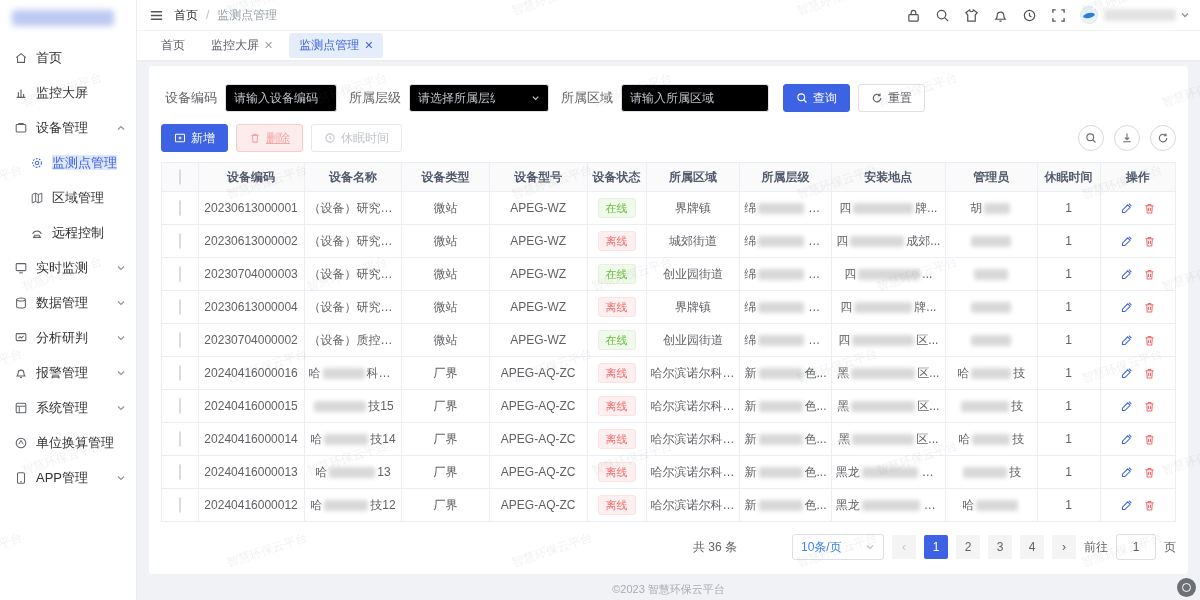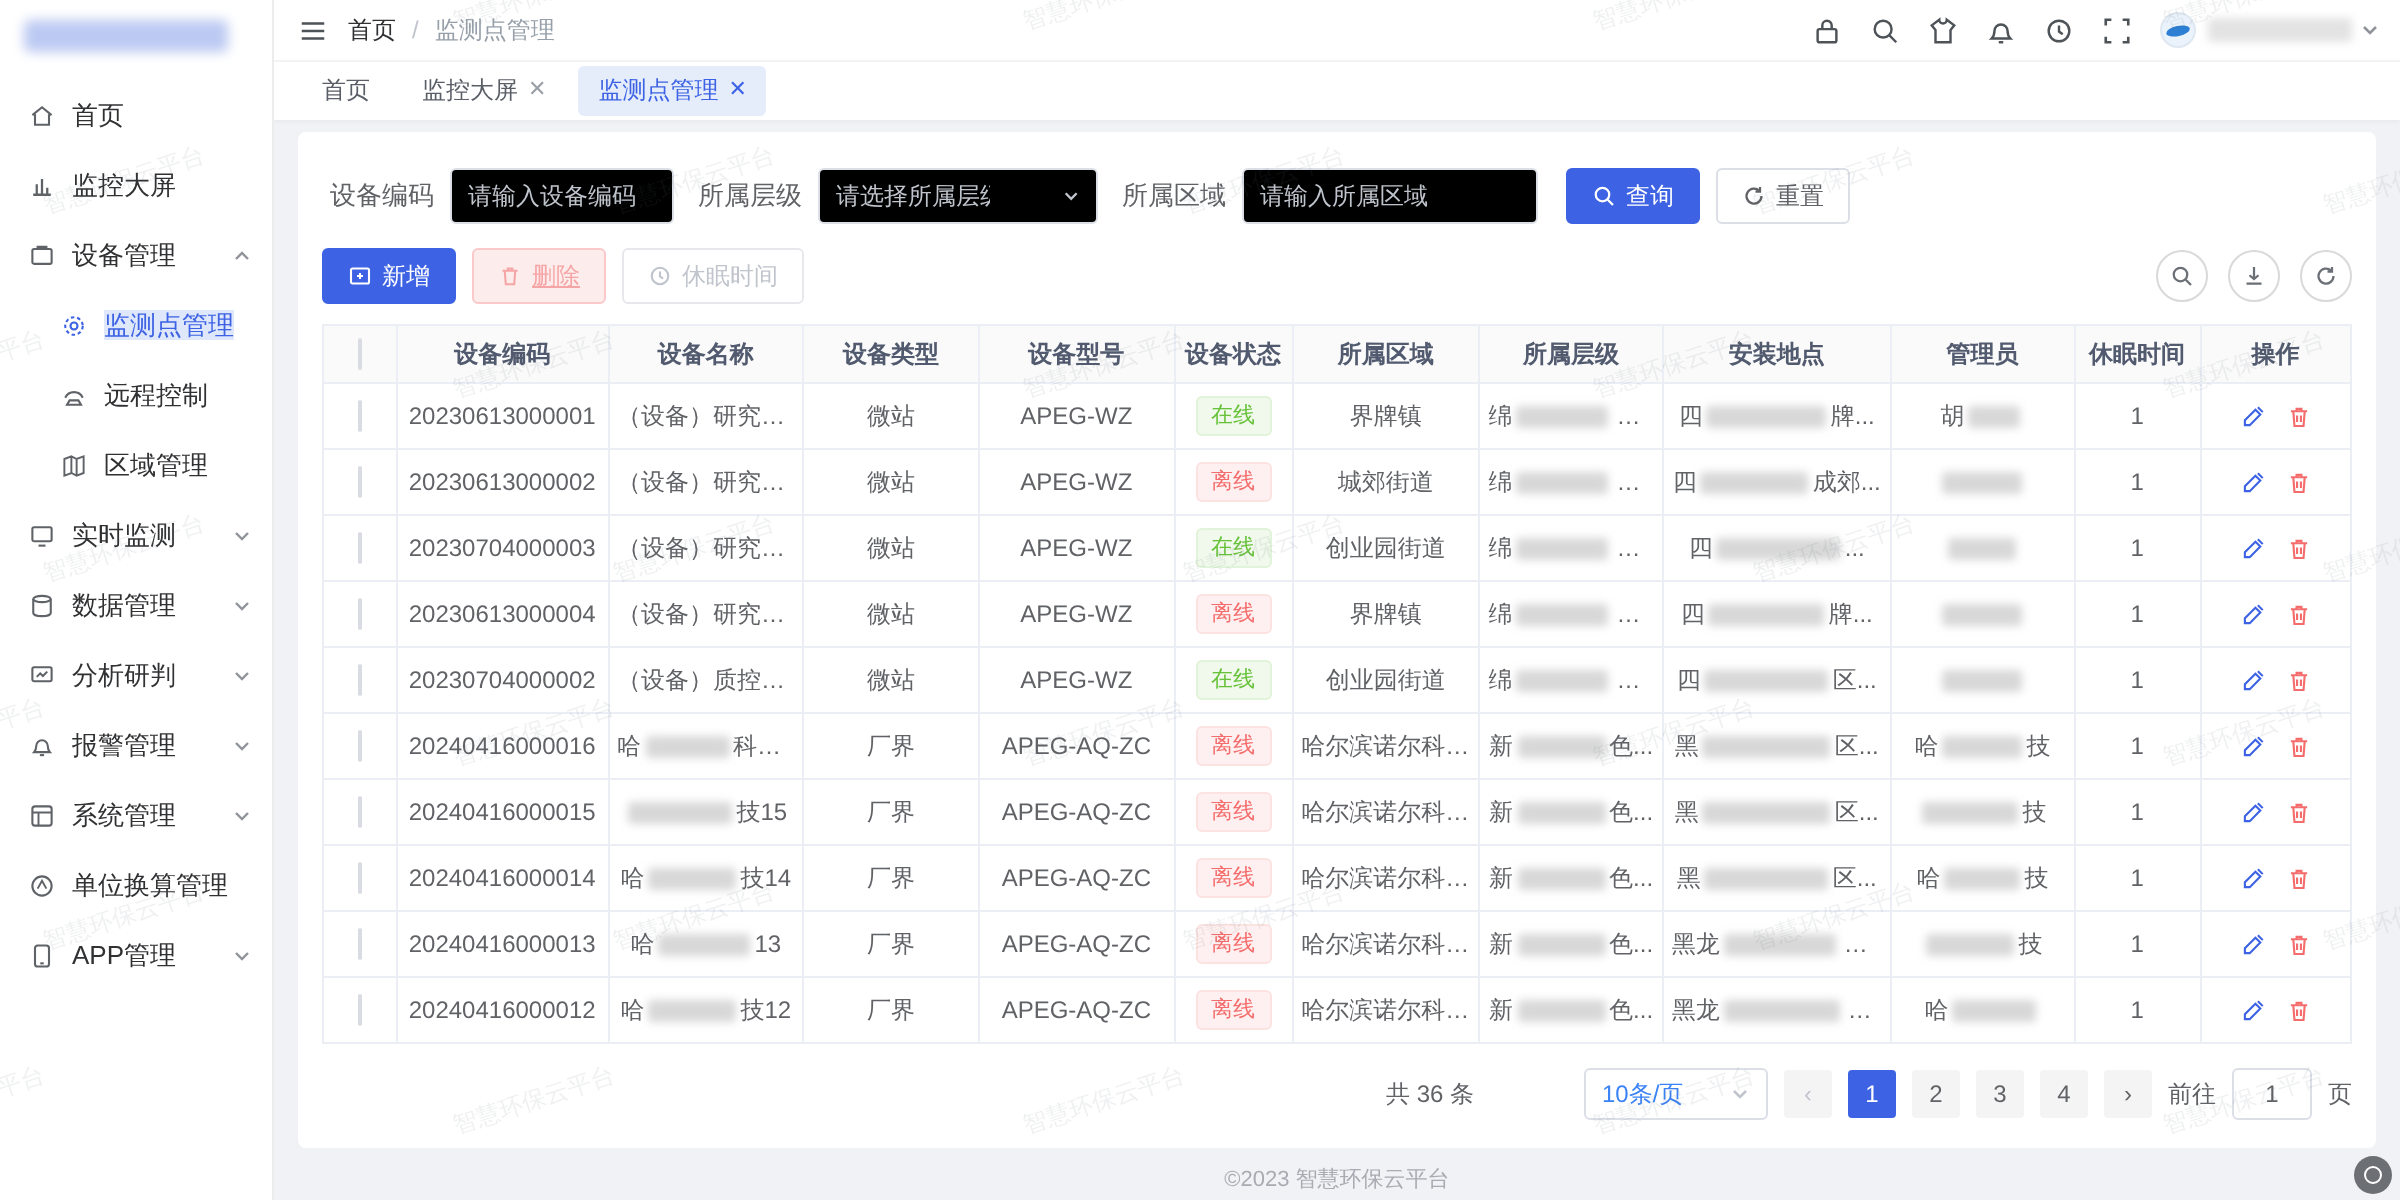--- a/index.html
+++ b/index.html
@@ -134,33 +134,33 @@
             <svg viewBox="0 0 16 16">
               <circle cx="8" cy="8" r="2" fill="none" stroke="currentColor" stroke-width="1.2"></circle>
               <circle cx="8" cy="8" r="5" fill="none" stroke="currentColor" stroke-width="1.2" stroke-dasharray="2 1.6"></circle>
             </svg>
           </span>
           <span class="mi-label"><span>监测点管理</span></span>
         </div>
         <div class="menu-item sub">
           <span class="mi-icon">
             <svg viewBox="0 0 16 16">
+              <path d="M2.5 4l4-1.5 3 1.5 4-1.5V12l-4 1.5-3-1.5-4 1.5zM6.5 2.5V12m3-8v9.5" fill="none" stroke="currentColor" stroke-width="1.1"></path>
+            </svg>
+          </span>
+          <span class="mi-label"><span>区域管理</span></span>
+        </div>
+        <div class="menu-item sub">
+          <span class="mi-icon">
+            <svg viewBox="0 0 16 16">
               <path d="M3 9a5.5 5.5 0 0 1 10 0" fill="none" stroke="currentColor" stroke-width="1.2"></path>
               <path d="M5.5 10.5h5l1.5 2.5h-8z" fill="none" stroke="currentColor" stroke-width="1.2"></path>
             </svg>
           </span>
           <span class="mi-label"><span>远程控制</span></span>
-        </div>
-        <div class="menu-item sub">
-          <span class="mi-icon">
-            <svg viewBox="0 0 16 16">
-              <path d="M2.5 4l4-1.5 3 1.5 4-1.5V12l-4 1.5-3-1.5-4 1.5zM6.5 2.5V12m3-8v9.5" fill="none" stroke="currentColor" stroke-width="1.1"></path>
-            </svg>
-          </span>
-          <span class="mi-label"><span>区域管理</span></span>
         </div>
         <div class="menu-item">
           <span class="mi-icon">
             <svg viewBox="0 0 16 16">
               <rect x="2.5" y="3" width="11" height="8" rx="1" fill="none" stroke="currentColor" stroke-width="1.2"></rect>
               <path d="M6 13.5h4" stroke="currentColor" stroke-width="1.2"></path>
             </svg>
           </span>
           <span class="mi-label"><span>实时监测</span></span>
           <svg class="mi-chevron" viewBox="0 0 10 10" fill="none" stroke="currentColor" stroke-width="1.2">

